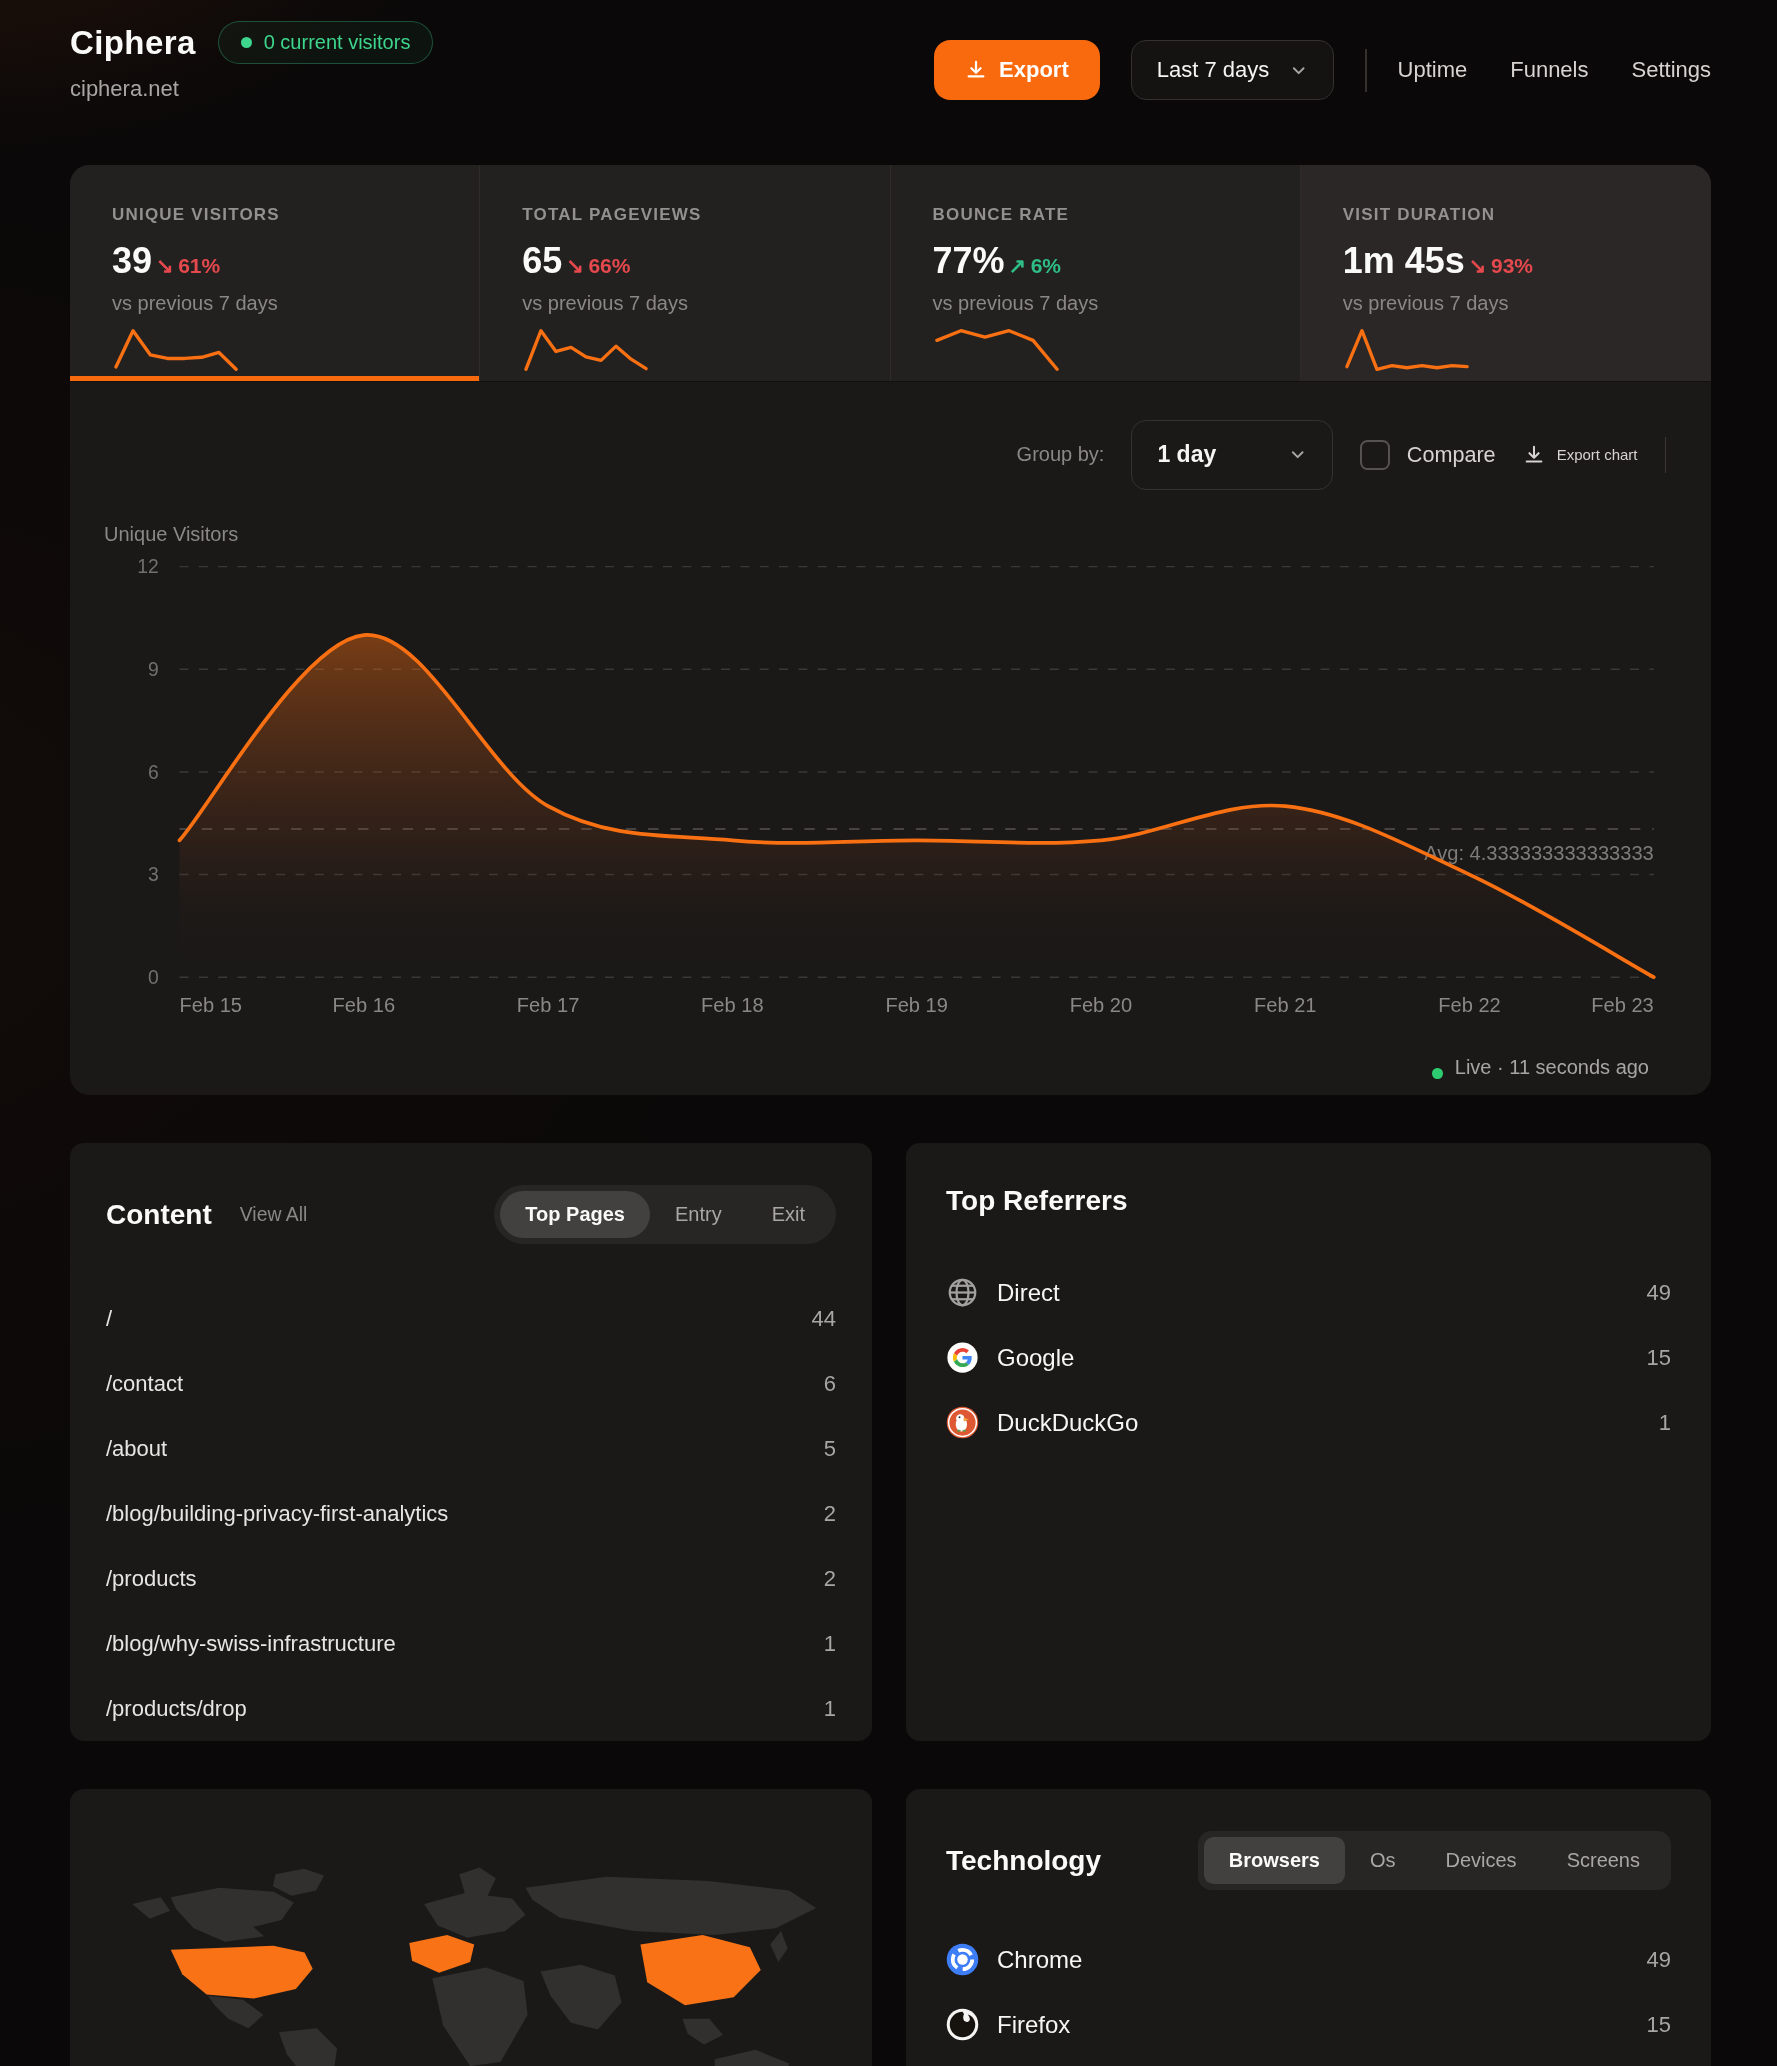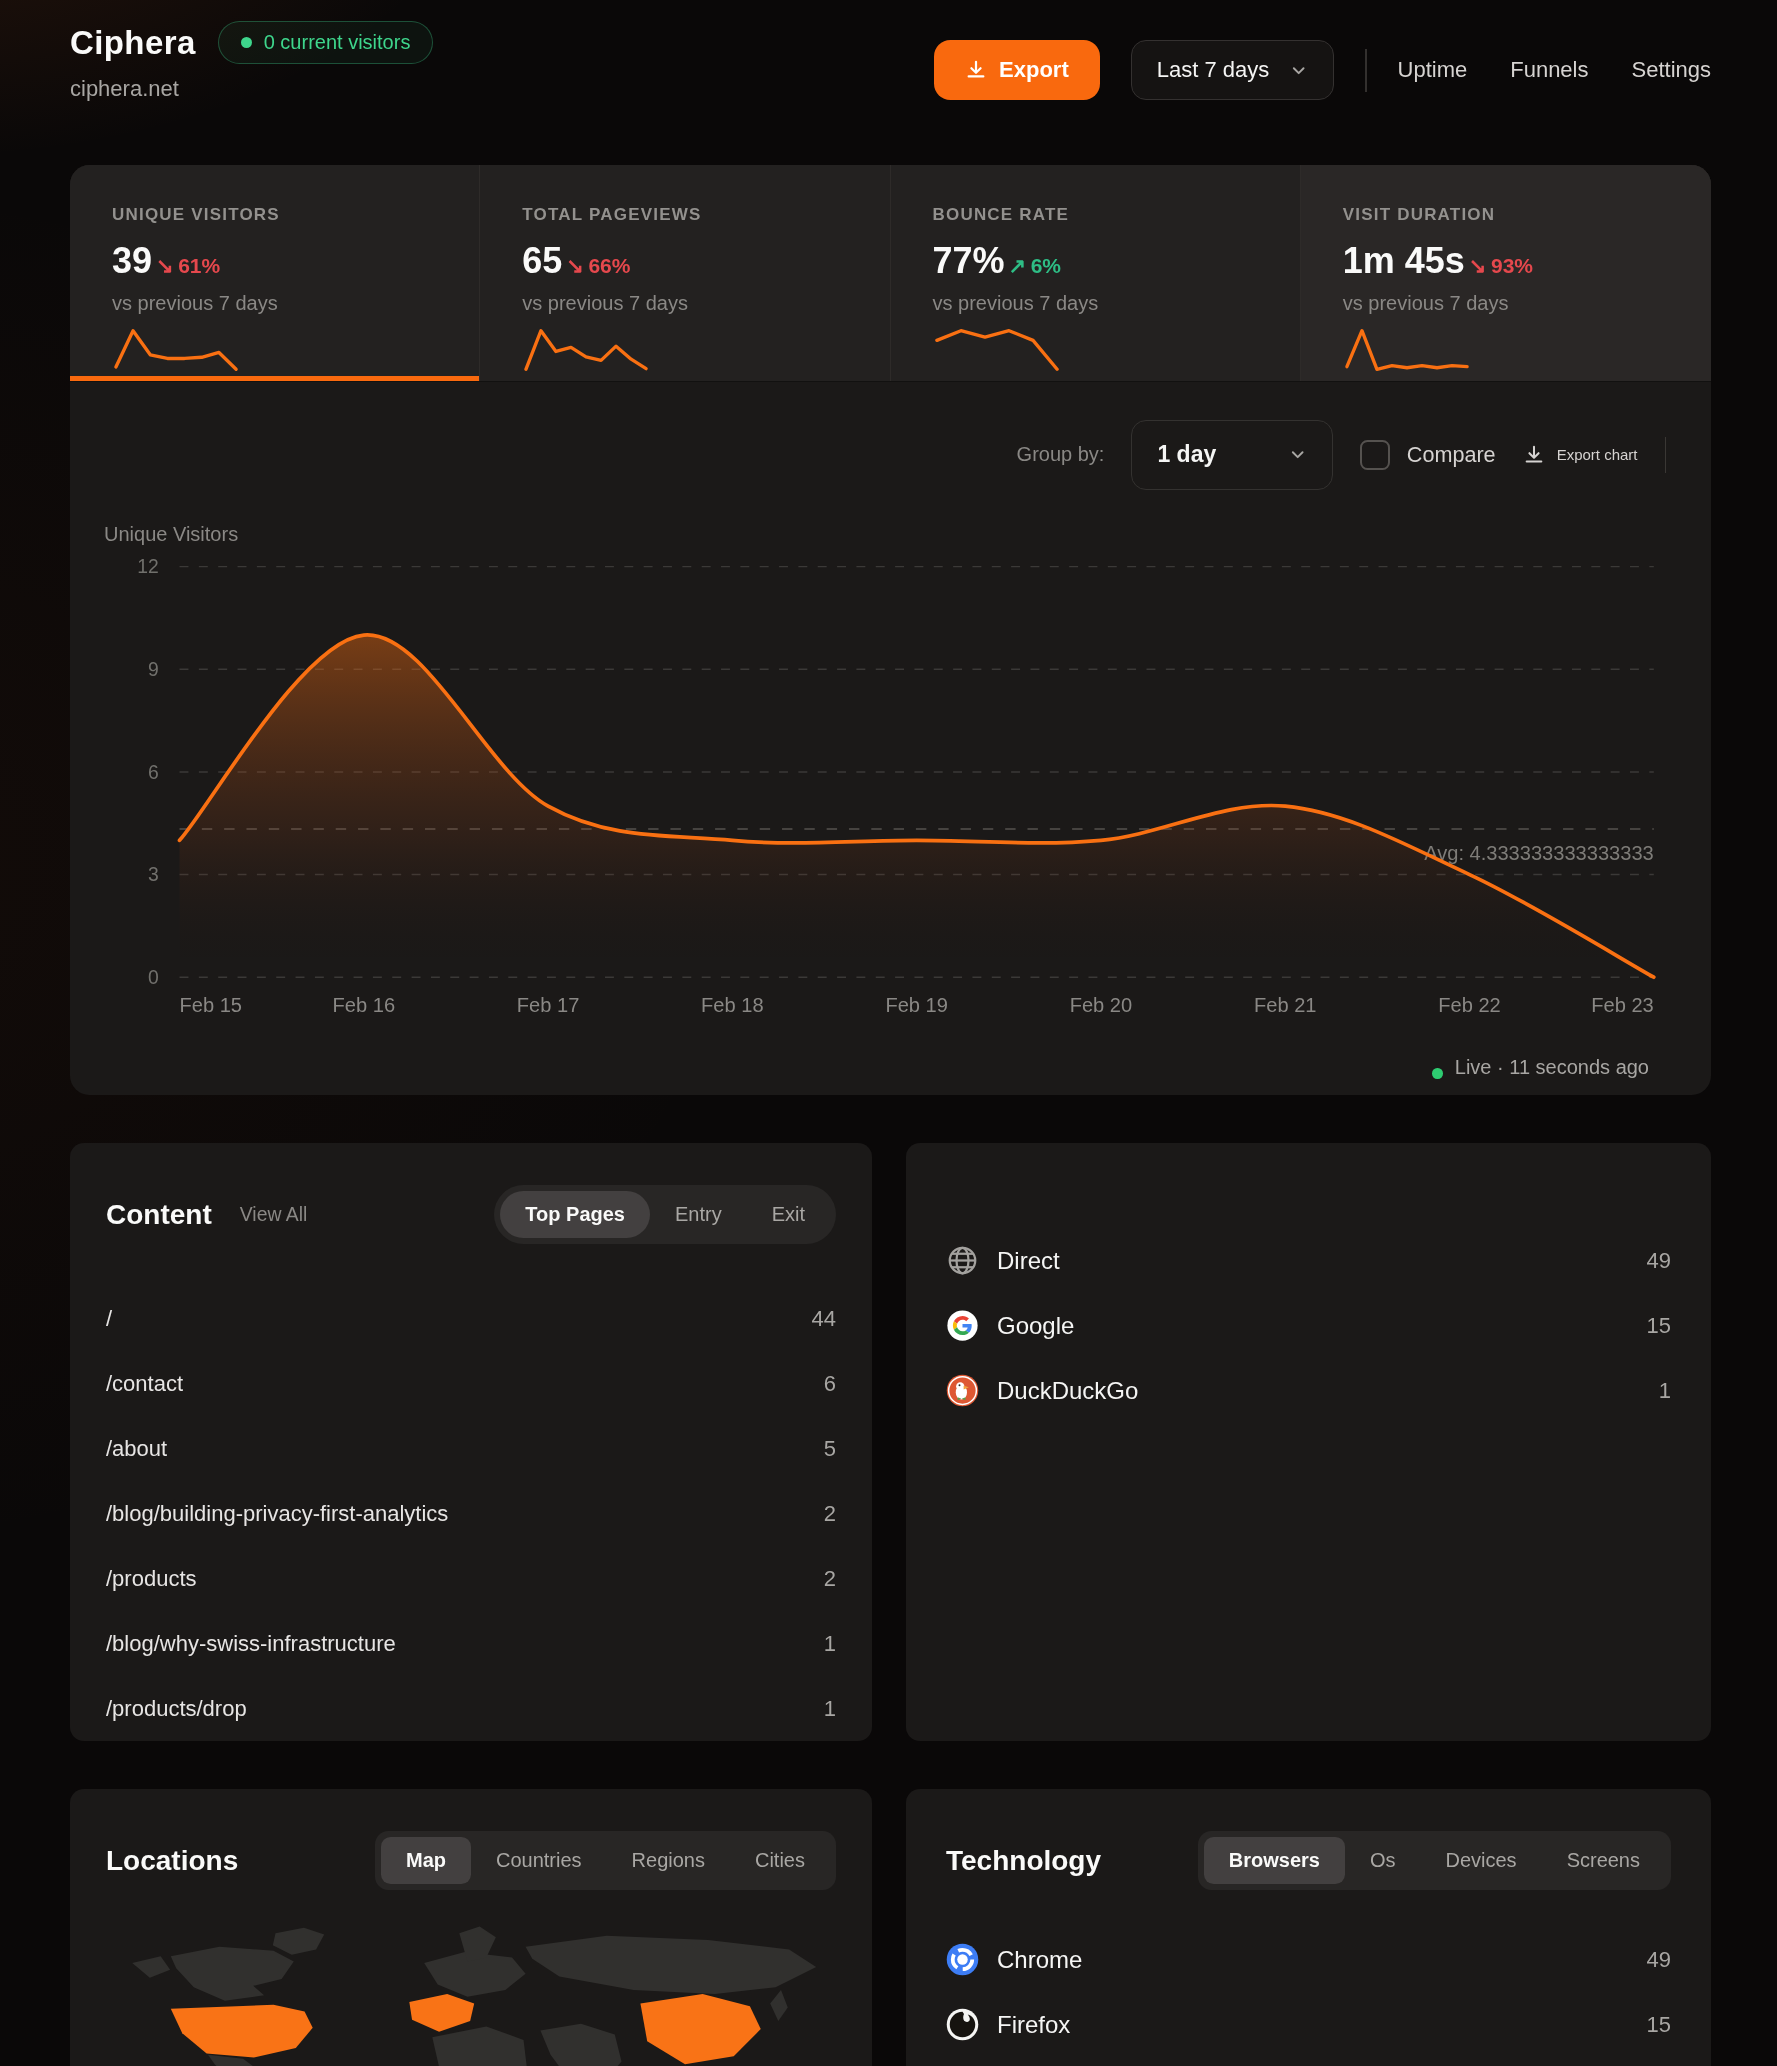--- a/index.html
+++ b/index.html
@@ -306,20 +306,23 @@
             <span class="val">1</span>
           </div>
           <div class="crow">
             <span class="path">/products/drop</span>
             <span class="val">1</span>
           </div>
         </div>
     </section>
 
     <section class="panel referrers-panel">
+      <div class="panel-head">
+        <span class="panel-title">Top Referrers</span>
+      </div>
       <div class="ref-rows" id="referrer-rows">
           <div class="ref-row">
             <span class="icon"><svg width="33" height="33" viewBox="0 0 44 44" fill="none" stroke="#A3A19E" stroke-width="3">
                 <circle cx="22" cy="22" r="17"></circle>
                 <ellipse cx="22" cy="22" rx="8" ry="17"></ellipse>
                 <line x1="5" y1="22" x2="39" y2="22"></line>
                 <line x1="8" y1="13" x2="36" y2="13"></line>
                 <line x1="8" y1="31" x2="36" y2="31"></line>
               </svg></span>
             <span class="name">Direct</span>
@@ -351,29 +354,20 @@
               </svg></span>
             <span class="name">DuckDuckGo</span>
             <span class="val">1</span>
           </div>
         </div>
     </section>
   </div>
 
   <div class="grid-row">
     <section class="panel locations-panel">
-      <div class="panel-head">
-        <span class="panel-title">Locations</span>
-        <span class="seg square" id="locations-tabs">
-            <button class="active">Map</button>
-            <button>Countries</button>
-            <button>Regions</button>
-            <button>Cities</button>
-          </span>
-      </div>
       <div class="map-wrap">
         <svg width="731" height="223" viewBox="0 0 1080 330">
           <g fill="#31302E">
             <path d="M250 18 l42 -8 30 10 -12 22 -36 8 -28 -14 z"></path>
             <path d="M38 62 l42 -10 14 20 -30 12 z"></path>
             <path d="M95 52 l72 -14 80 6 30 16 -18 26 -42 10 16 14 -58 8 -46 -20 -26 -28 z"></path>
             <path d="M150 198 l52 6 30 22 -22 20 -30 -14 -20 -20 z"></path>
             <path d="M255 252 l56 -6 30 30 -8 56 -30 -2 -36 -45 z"></path>
             <path d="M470 62 l60 -16 70 8 20 24 -30 24 -56 10 -44 -18 z"></path>
             <path d="M522 18 l30 -10 24 16 -14 30 -28 6 z"></path>

